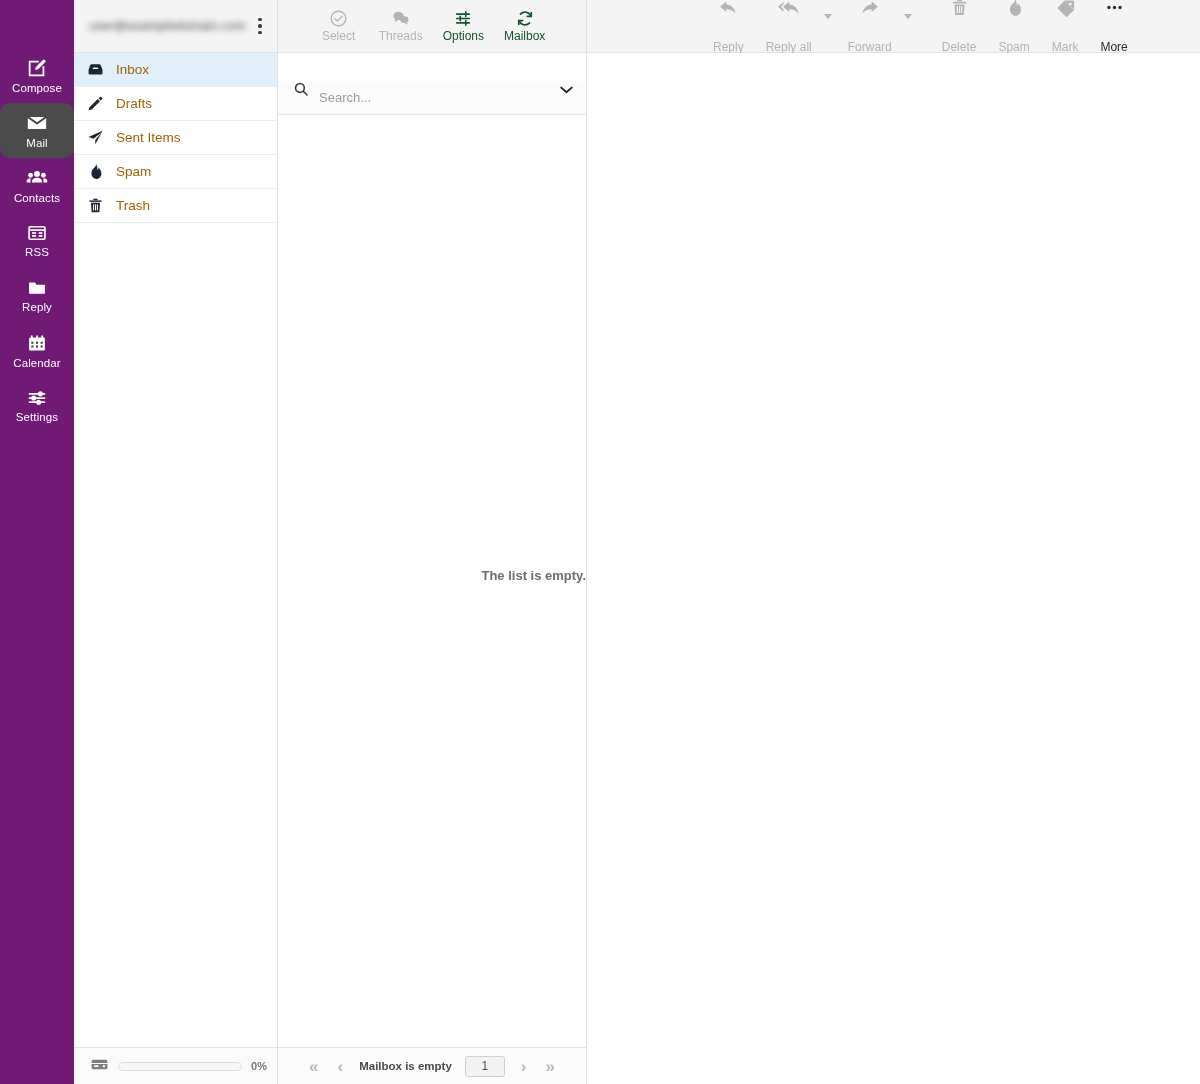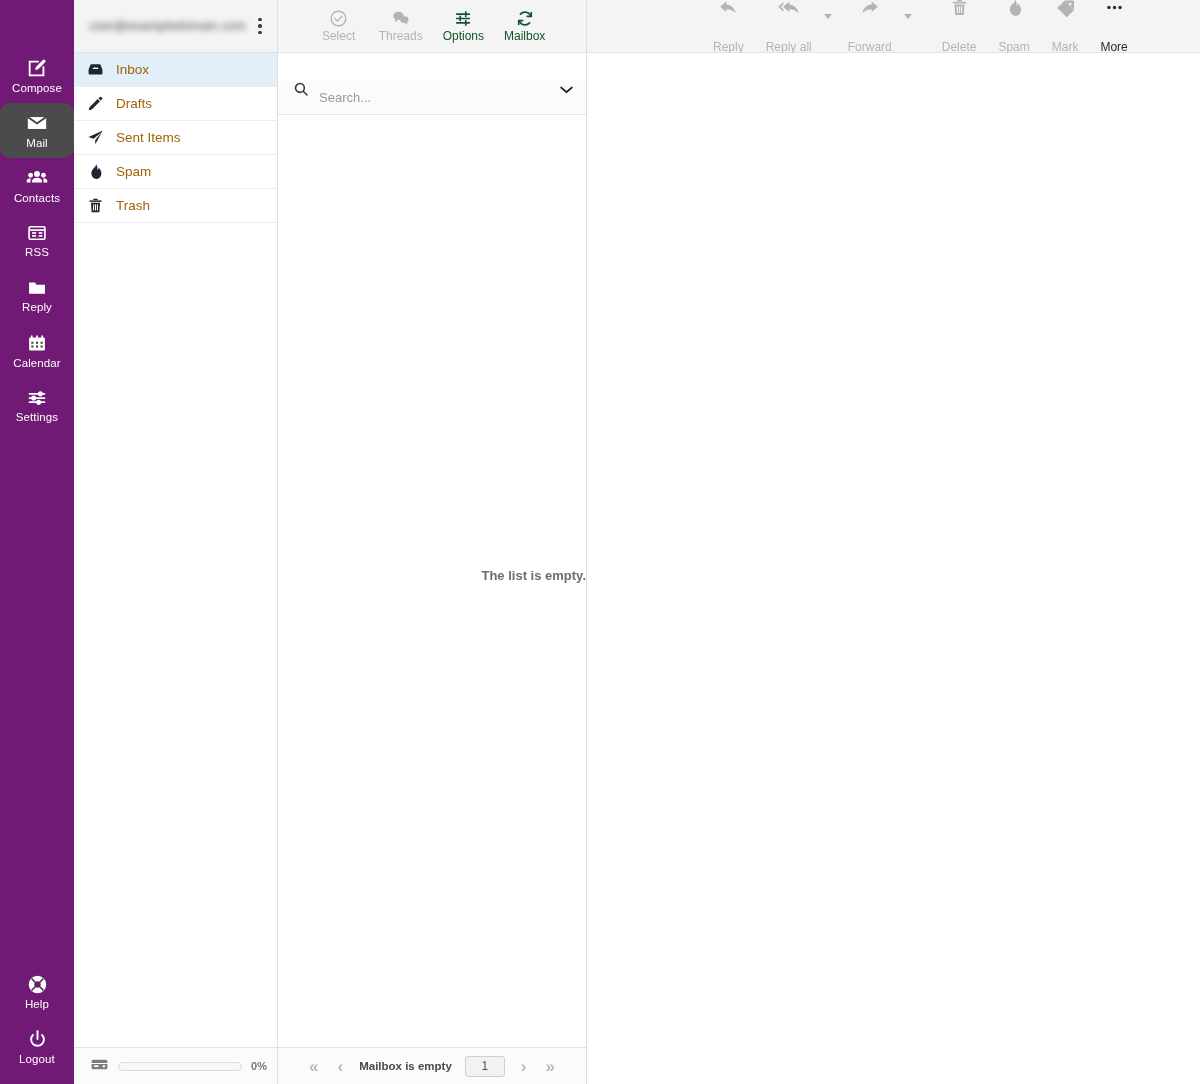--- a/index.html
+++ b/index.html
@@ -299,46 +299,20 @@
             <circle cx="16" cy="7" r="2" fill="#fff"></circle>
             <circle cx="8" cy="12" r="2" fill="#fff"></circle>
             <circle cx="14" cy="17" r="2" fill="#fff"></circle>
           </svg>
         </span>
         <span class="tlabel">Settings</span>
       </div>
 
     </div>
 
-    <div class="taskbar-bottom">
-      <div class="task-item">
-        <span>
-          <svg width="21" height="21" viewBox="0 0 24 24" fill="#fff">
-            <path d="M12 2a10 10 0 1 0 0 20 10 10 0 0 0 0-20zm0 6.3a3.7 3.7 0 1 1 0 7.4 3.7 3.7 0 0 1 0-7.4z"></path>
-            <g stroke="#3c3c3c" stroke-width="1.8">
-              <line x1="5.3" y1="5.3" x2="9.4" y2="9.4"></line>
-              <line x1="18.7" y1="5.3" x2="14.6" y2="9.4"></line>
-              <line x1="5.3" y1="18.7" x2="9.4" y2="14.6"></line>
-              <line x1="18.7" y1="18.7" x2="14.6" y2="14.6"></line>
-            </g>
-          </svg>
-        </span>
-        <span class="tlabel">Help</span>
-      </div>
-
-      <div class="task-item">
-        <span>
-          <svg width="21" height="21" viewBox="0 0 24 24" fill="none" stroke="#fff" stroke-width="2.2" stroke-linecap="round">
-            <path d="M6.8 6.8a7.3 7.3 0 1 0 10.4 0"></path>
-            <line x1="12" y1="2.6" x2="12" y2="11.4"></line>
-          </svg>
-        </span>
-        <span class="tlabel">Logout</span>
-      </div>
-    </div>
   </div>
 
   <div class="folders">
     <div class="folders-header">
       <div class="account-name">user@exampledomain.com</div>
       <div class="kebab">
         <i></i>
         <i></i>
         <i></i>
       </div>

